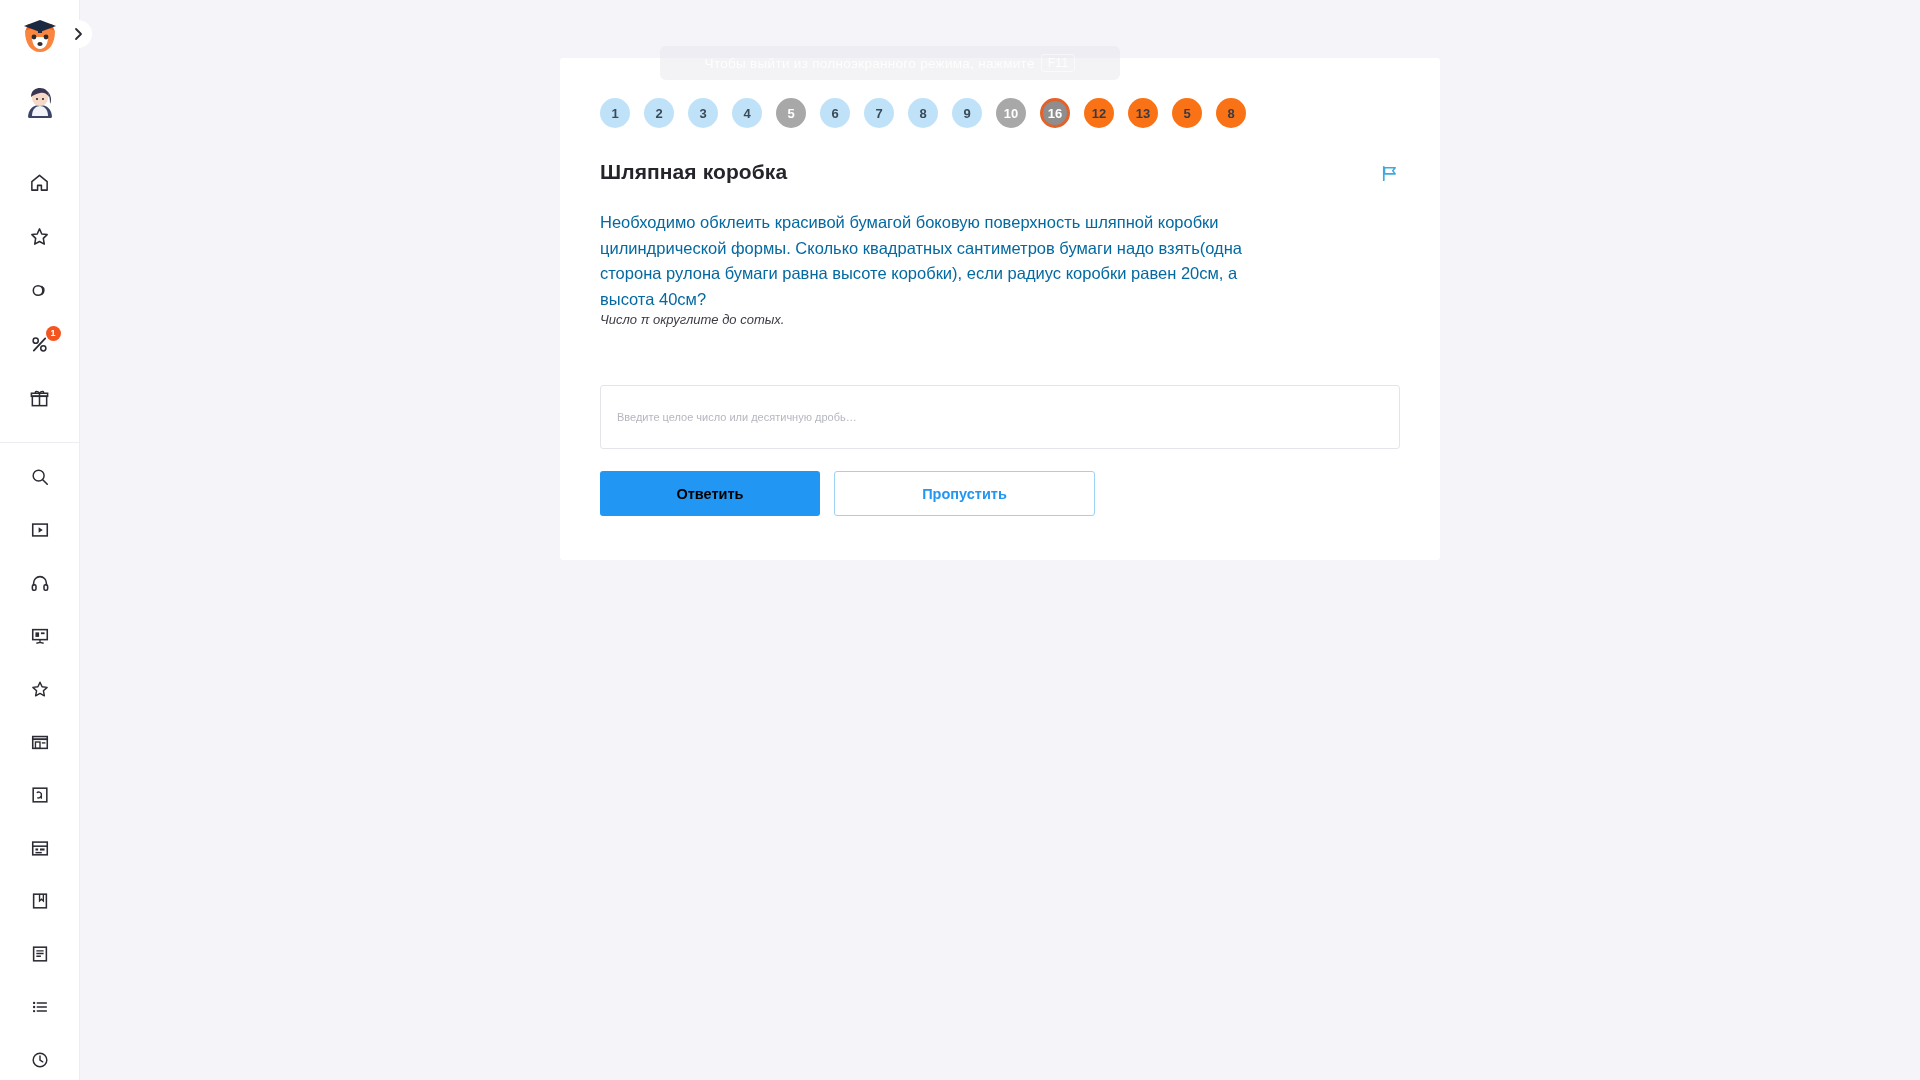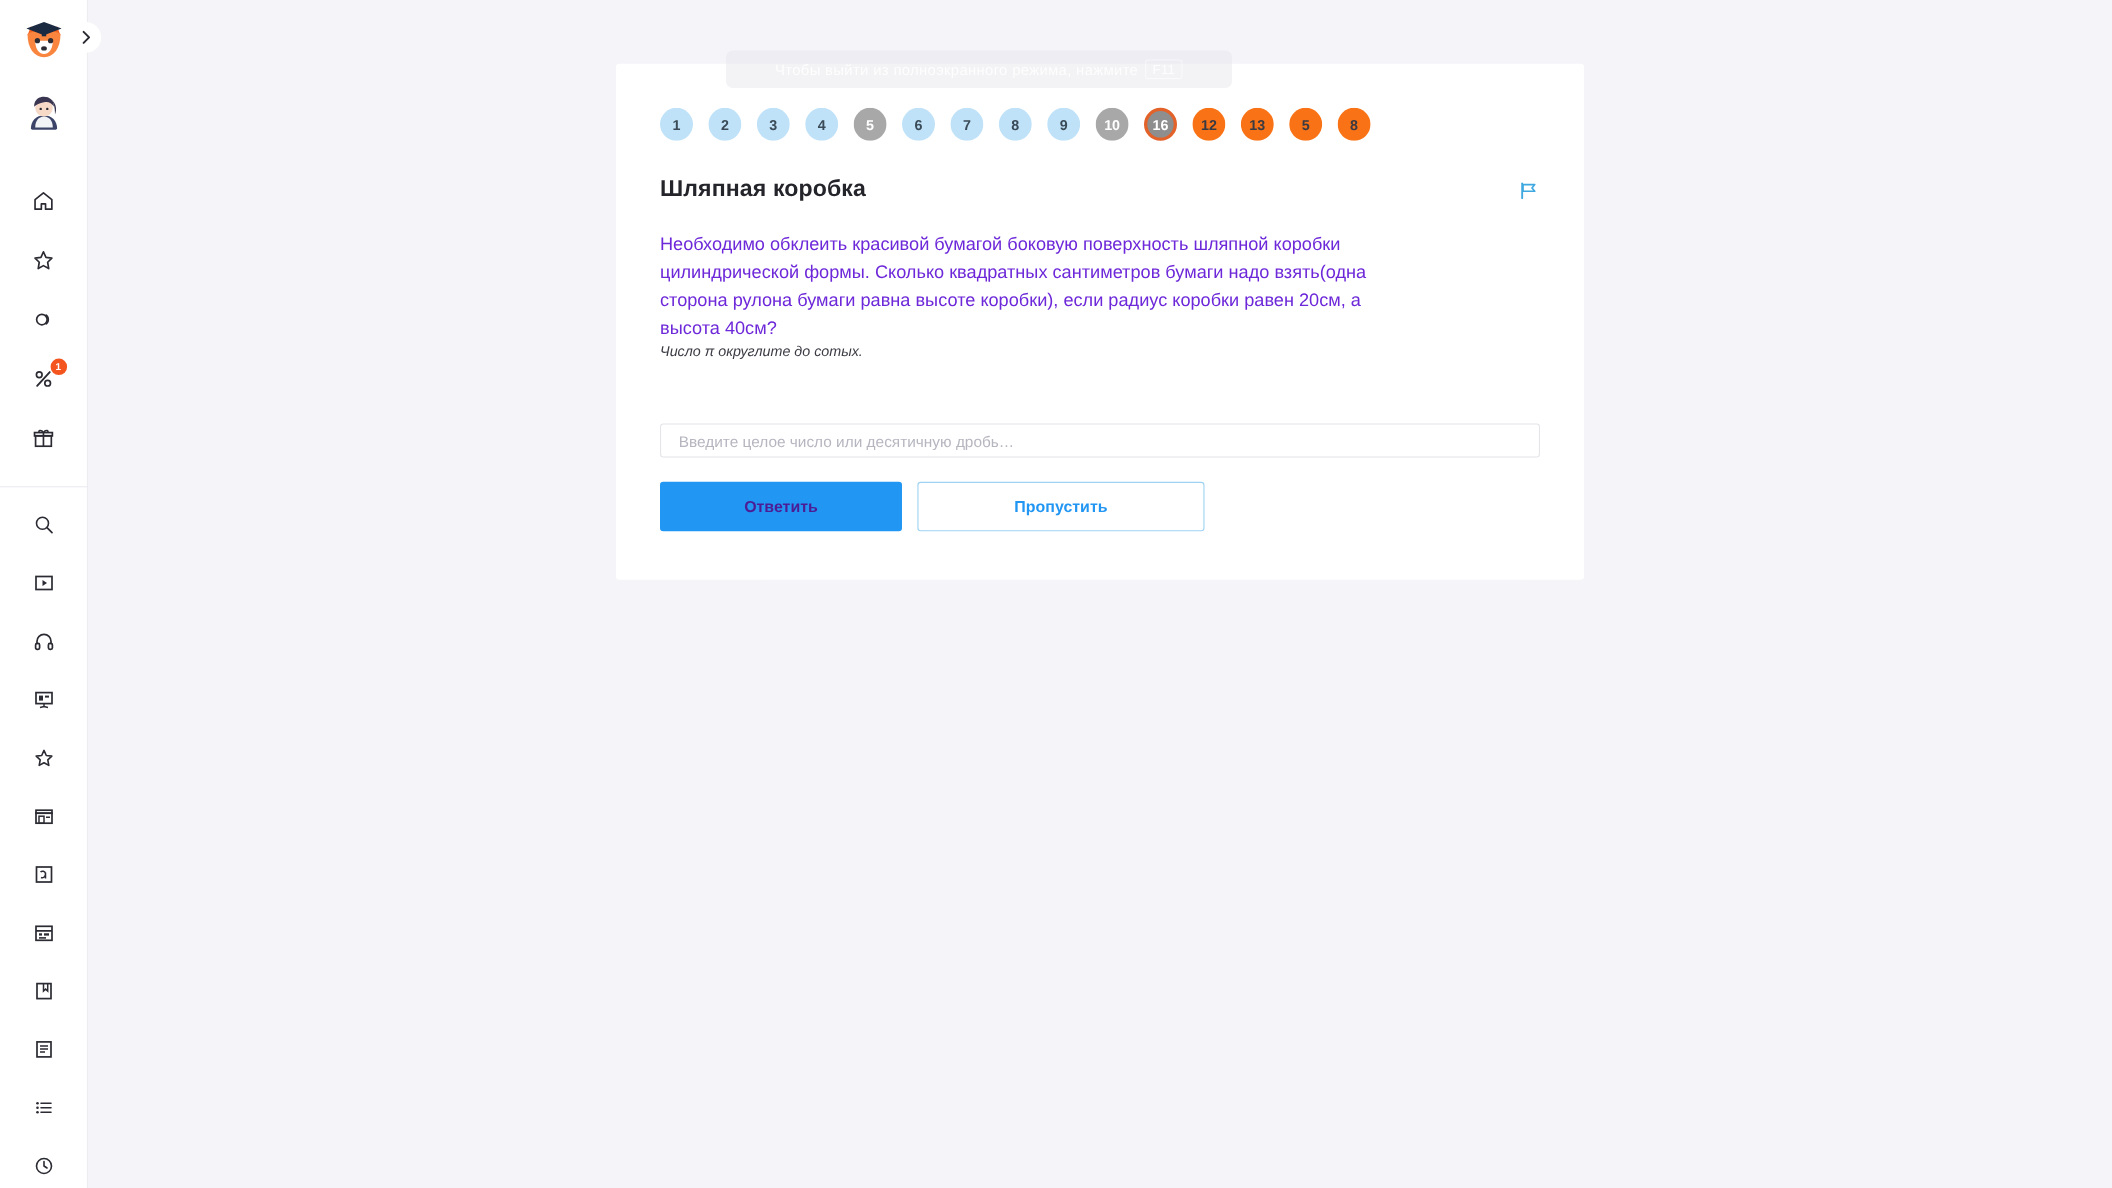--- a/index.html
+++ b/index.html
@@ -152,39 +152,39 @@
     display: flex; align-items: center; justify-content: center;
     cursor: pointer;
     margin-top: 2px;
   }
 
   
   .q-body {
     margin-top: 26px;
     font-size: 16.5px;
     line-height: 1.55;
-    color: #6d28d9;
+    color: #0369a1;
     max-width: 665px;
   }
   .q-note {
     font-size: 13px;
     font-style: italic;
     color: #3b3b44;
   }
 
   
   .answer-input {
     display: block;
     margin-top: 58px;
     width: 800px;
-    height: 31px;
+    height: 64px;
     border: 1px solid #e4e4ea;
     border-radius: 3px;
     padding: 0 16px;
-    font-size: 14px;
+    font-size: 11px;
     font-family: "Liberation Sans", "DejaVu Sans", sans-serif;
     color: #3b3b44;
     background: #fff;
     outline: none;
   }
   .answer-input::placeholder { color: #b6b6c0; }
 
   
   .score-line {
     margin-top: 34px;
@@ -204,21 +204,21 @@
     border-radius: 3px;
     font-size: 14.5px;
     font-weight: 600;
     display: flex; align-items: center; justify-content: center;
     cursor: pointer;
     font-family: "Liberation Sans", "DejaVu Sans", sans-serif;
   }
   .btn-primary {
     width: 220px;
     background: #2196f3;
-    color: #4c1d95;
+    color: #000000;
     border: none;
   }
   .btn-secondary {
     width: 261px;
     background: #ffffff;
     color: #2196f3;
     border: 1px solid #9ed2f3;
   }
 
   

